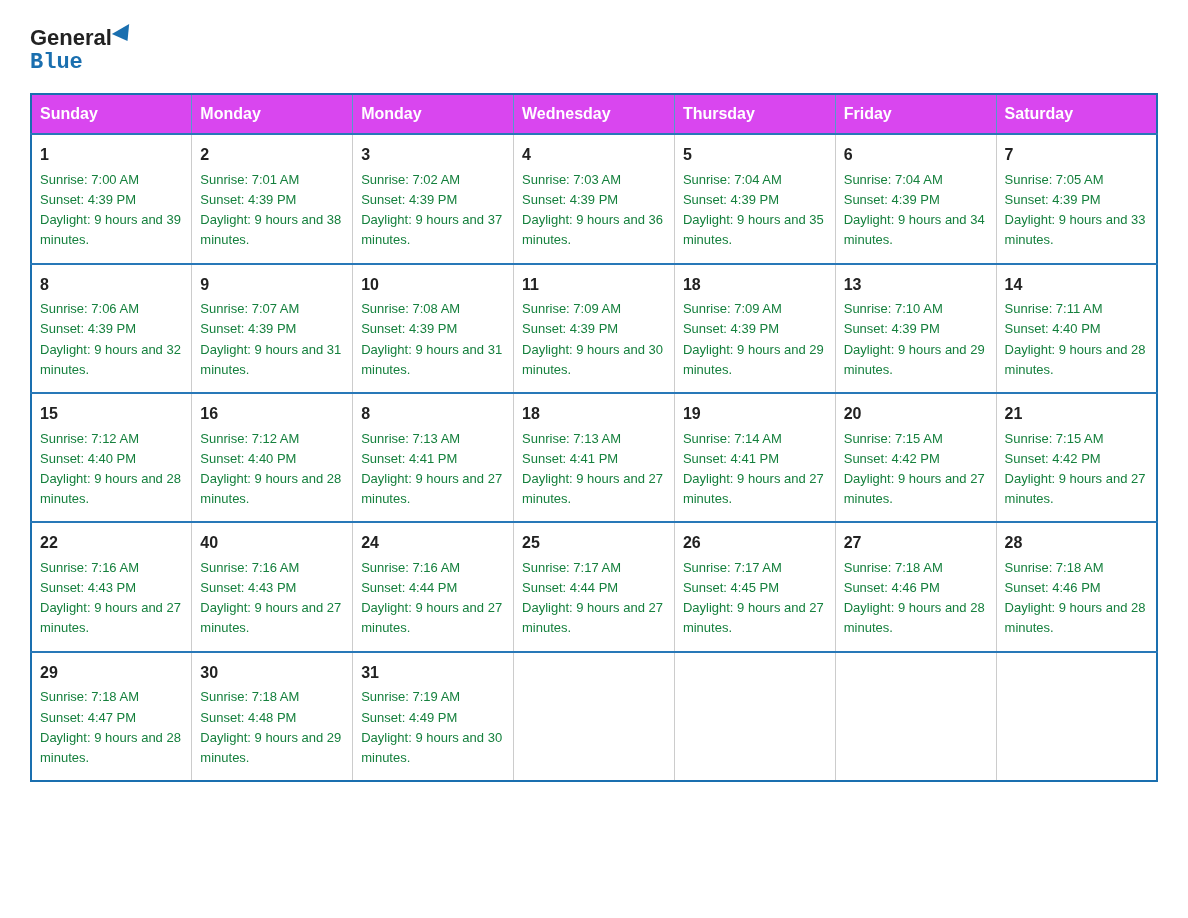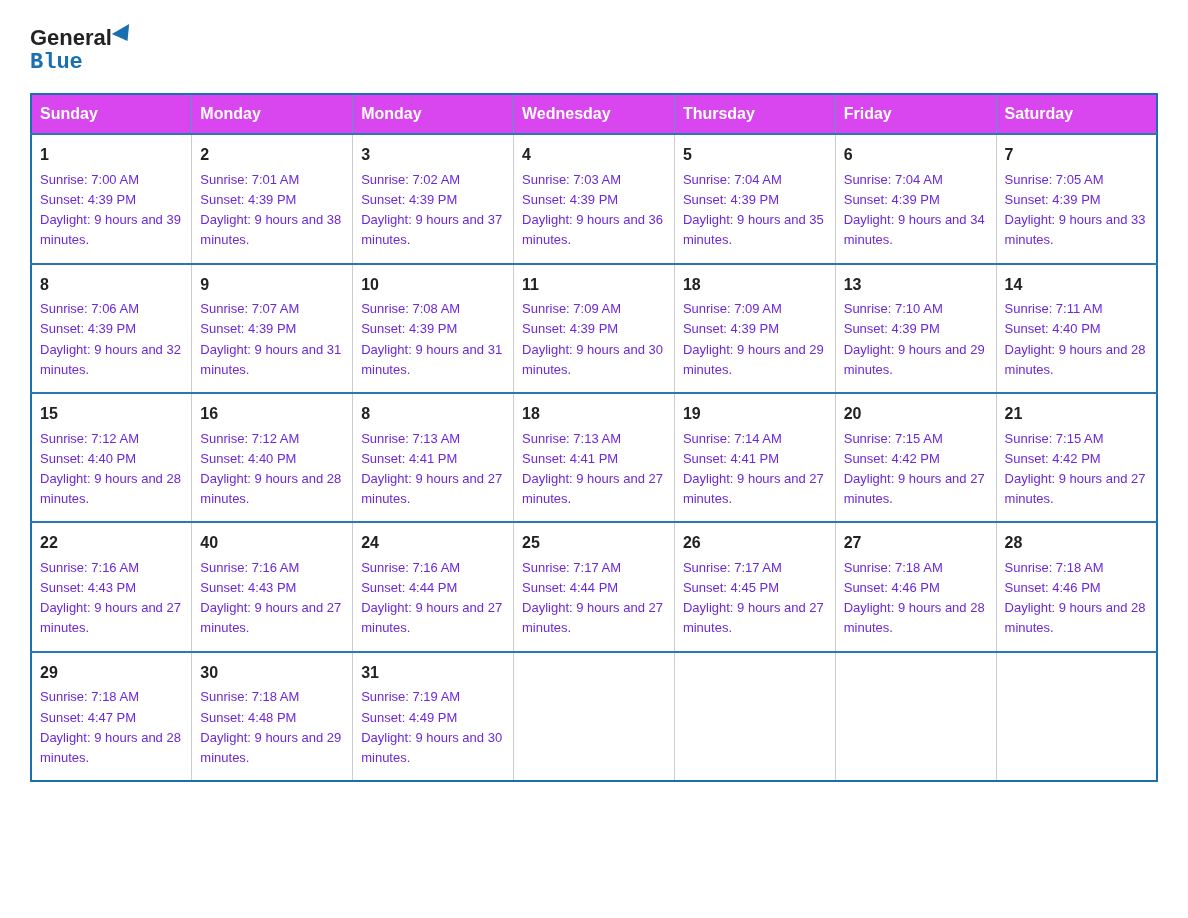--- a/index.html
+++ b/index.html
@@ -93,21 +93,21 @@
     .calendar-table tbody tr td:last-child {
       border-right: none;
     }
     .day-number {
       font-size: 16px;
       font-weight: bold;
       display: block;
       margin-bottom: 2px;
     }
     .day-info {
-      color: #6d28d9;
+      color: #15803d;
       font-size: 13px;
     }
     .empty-cell {
       background: #fff;
     }
   </style>
 </head>
 <body>
 
 <div class="header-row">

